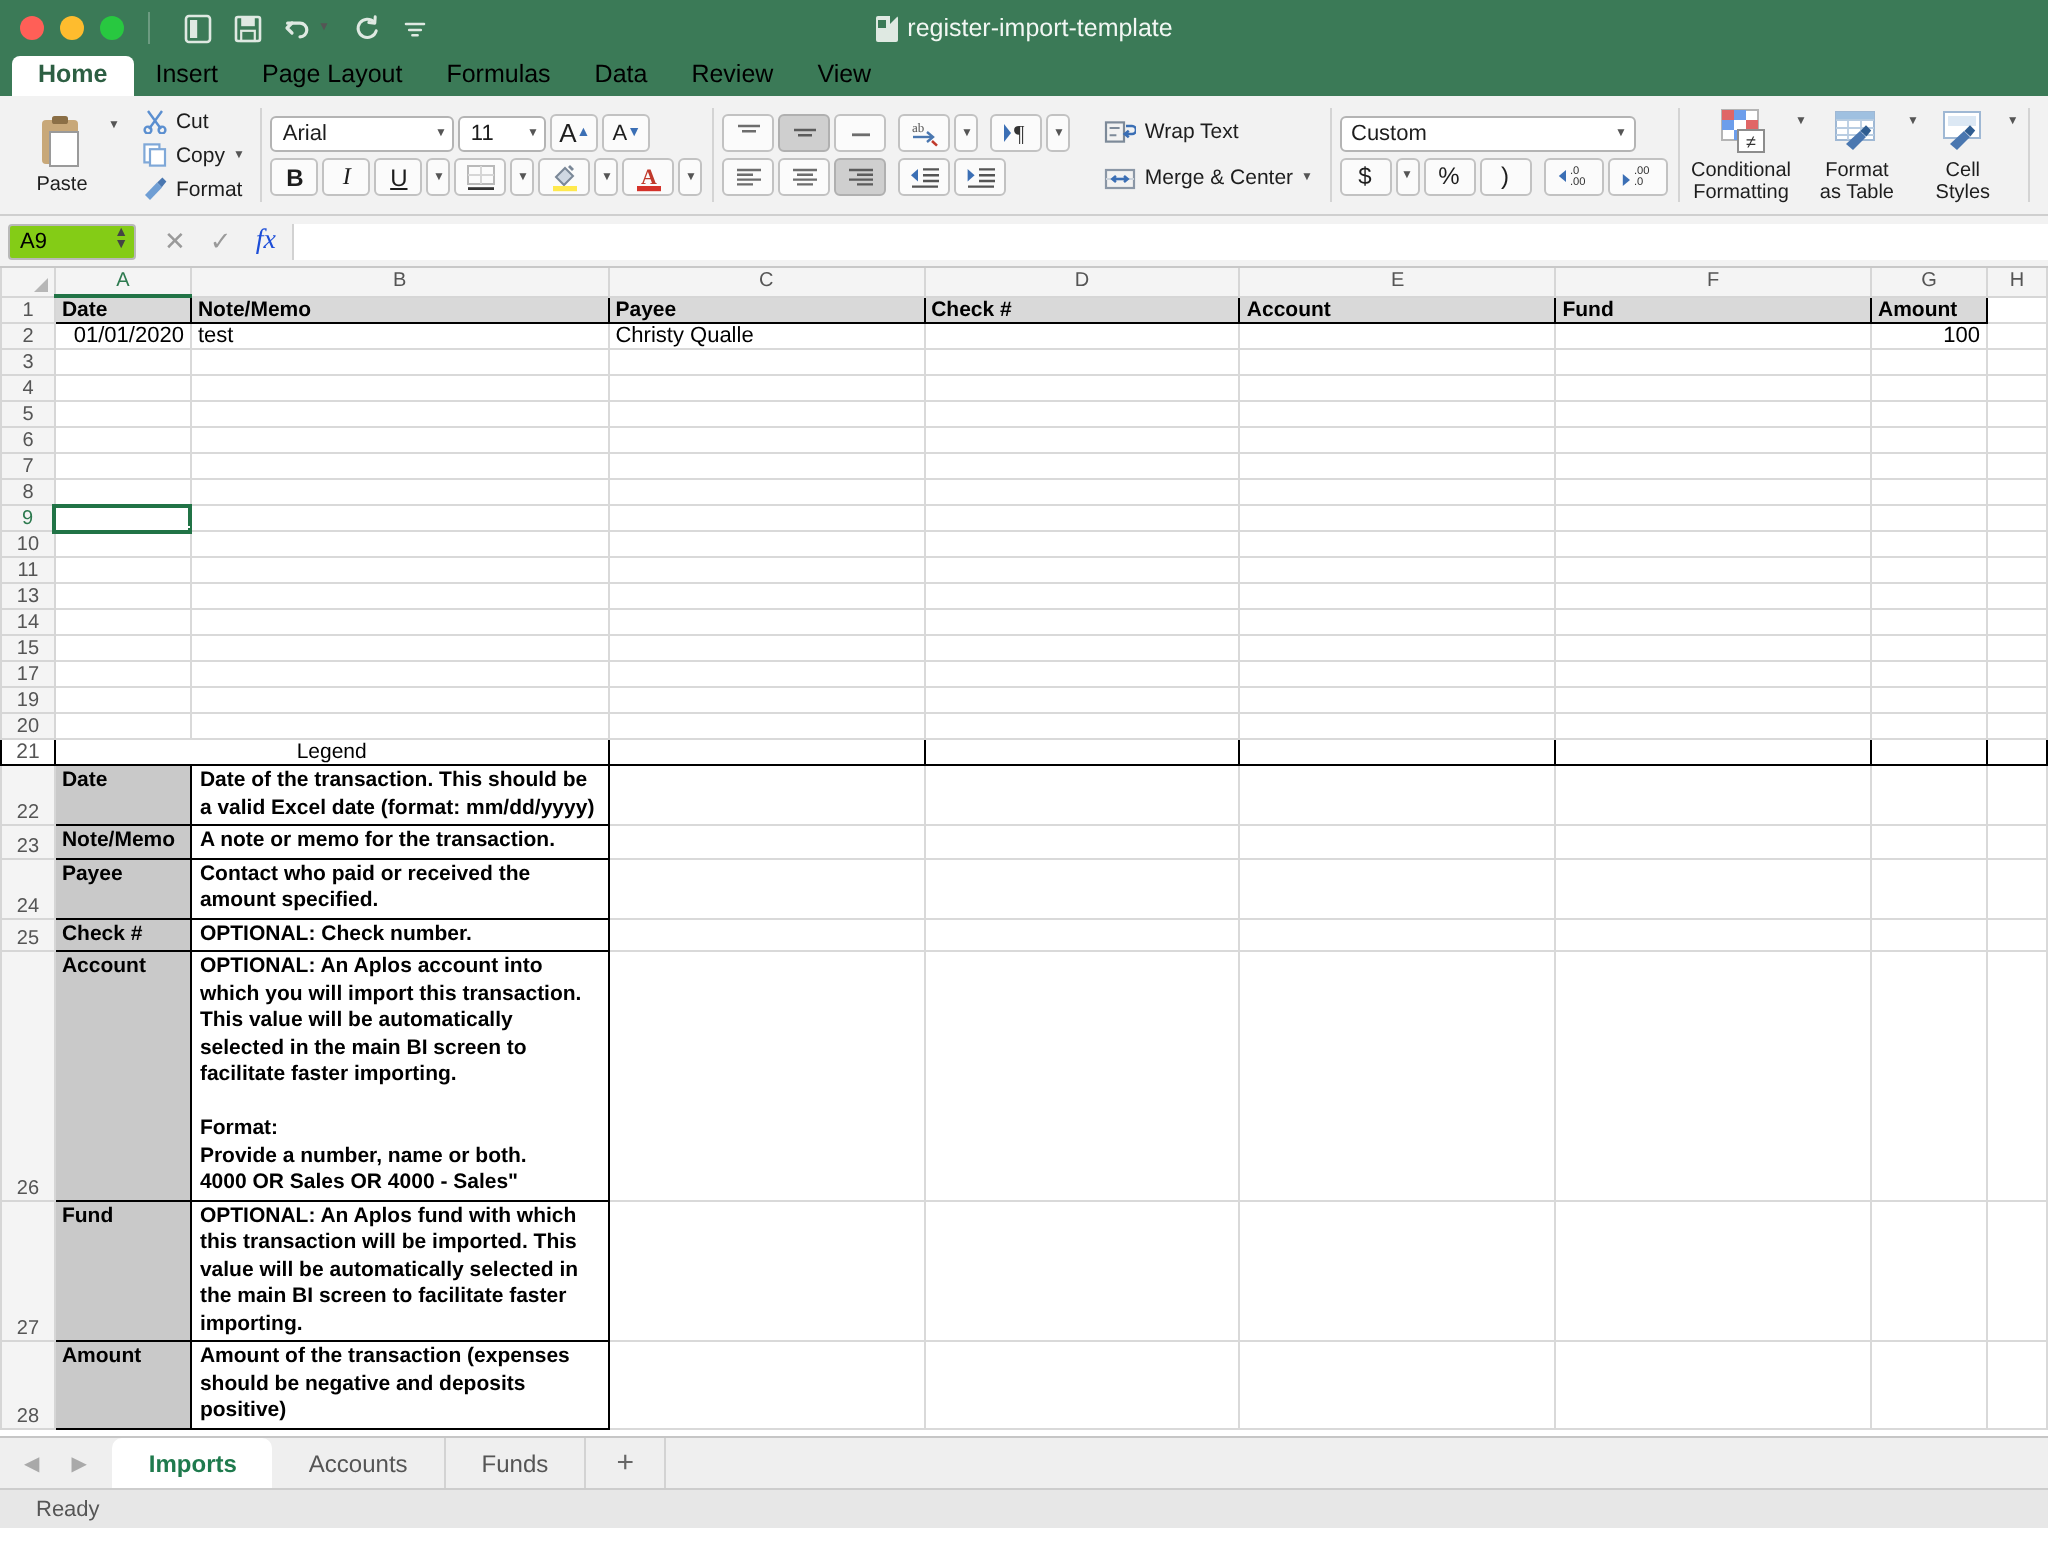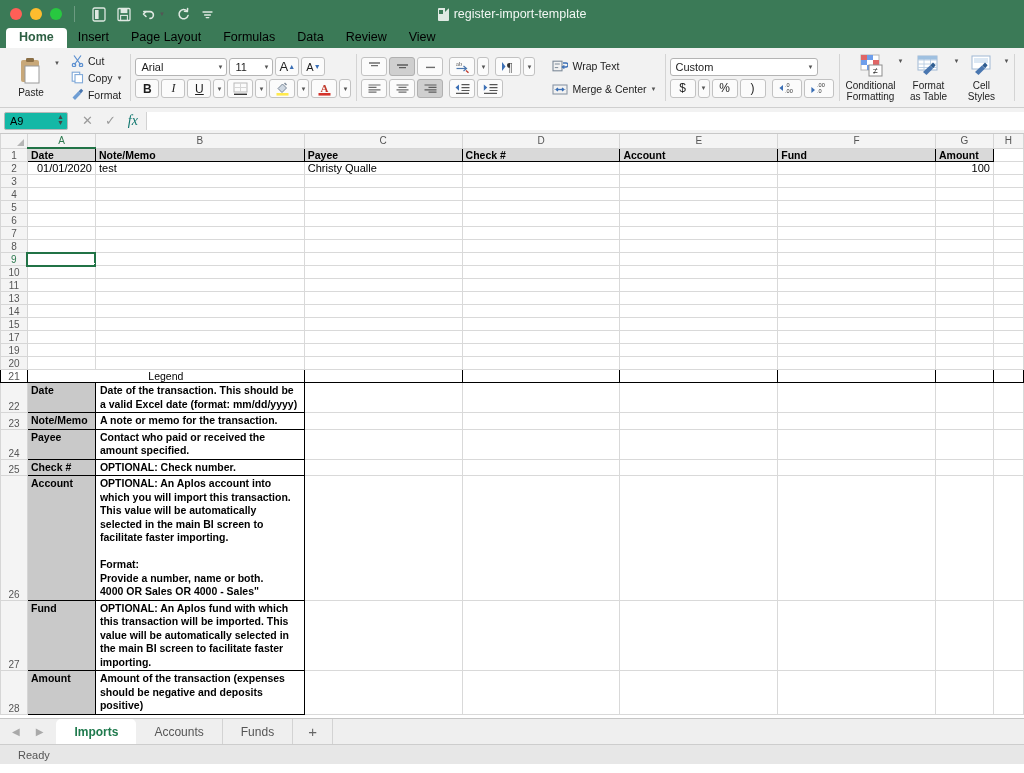--- a/index.html
+++ b/index.html
@@ -91,31 +91,31 @@
   }
   .ctl.on { background: #cfcfcf; border-color: #b0b0b0; }
   .twocol { display: flex; flex-direction: column; gap: 3px; }
 
   
   .fbar {
     height: 26px; background: #f2f2f2; border-bottom: 1px solid #c8c8c8;
     display: flex; align-items: center;
   }
   .namebox {
-    width: 64px; height: 18px; margin-left: 4px; background: #14b8a6;
+    width: 64px; height: 18px; margin-left: 4px; background: #84cc16;
     border: 1px solid #b9b9b9; border-radius: 2px; font-size: 11px;
     display: flex; align-items: center; padding-left: 5px; position: relative;
   }
   .spin {
     position: absolute; right: 3px; top: 1px;
     display: flex; flex-direction: column; line-height: 6px;
     font-size: 7px; color: #444;
   }
   .fbtns { display: flex; gap: 12px; margin-left: 14px; color: #9a9a9a; font-size: 13px; }
-  .fx { font-style: italic; font-family: "Liberation Serif", serif; color: #0f766e; font-size: 14px; }
+  .fx { font-style: italic; font-family: "Liberation Serif", serif; color: #1d4ed8; font-size: 14px; }
   .fbar-input { flex: 1; height: 18px; border-left: 1px solid #d2d2d2; margin-left: 8px; background: #fff; }
 
   
   .gridwrap { position: relative; height: 584px; background: #fff; overflow: hidden; }
   table.grid { border-collapse: collapse; table-layout: fixed; }
   .colhead-row th {
     height: 14px; background: #f4f4f4; border: 1px solid #d6d6d6;
     border-top: none; font-size: 10px; font-weight: normal; color: #555;
     text-align: center;
   }

